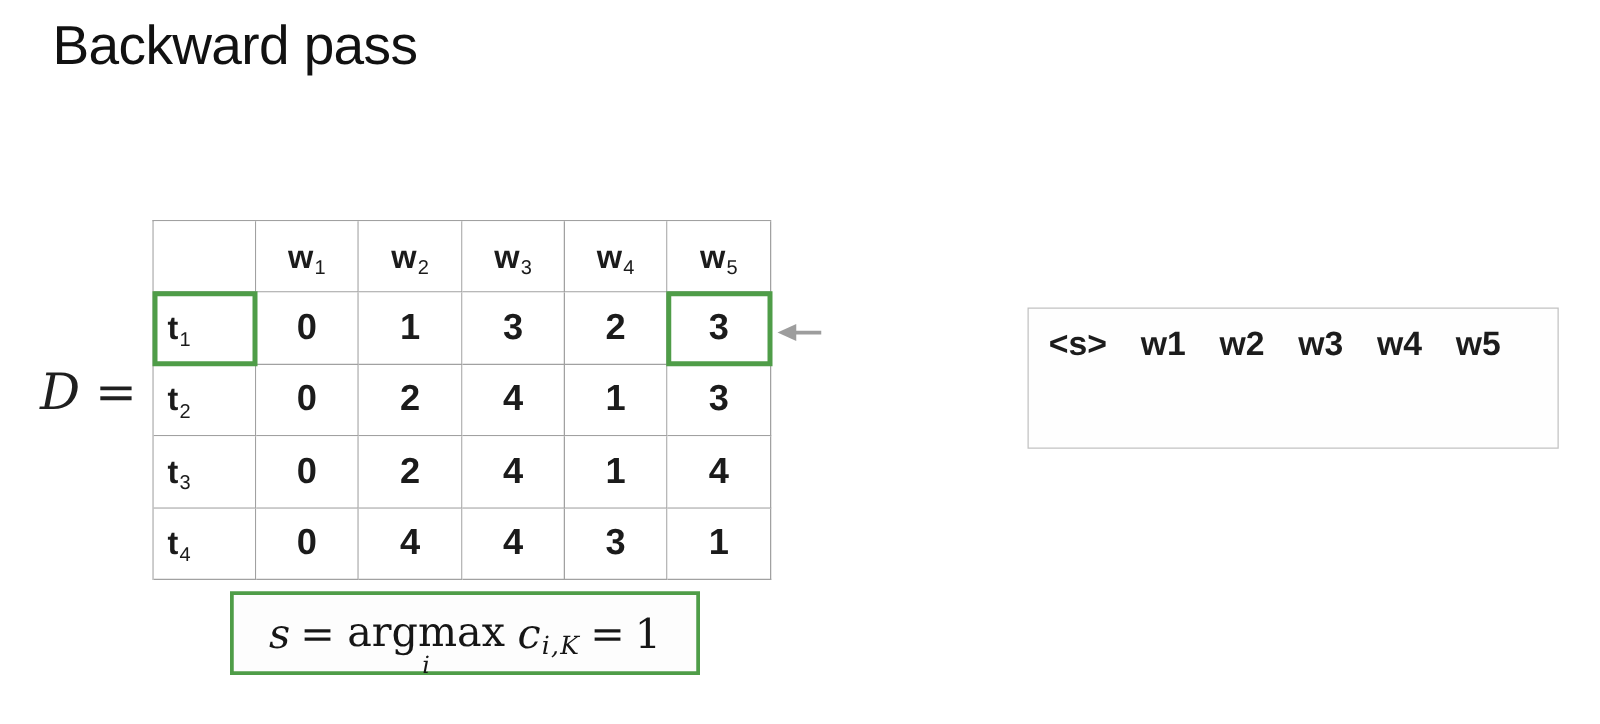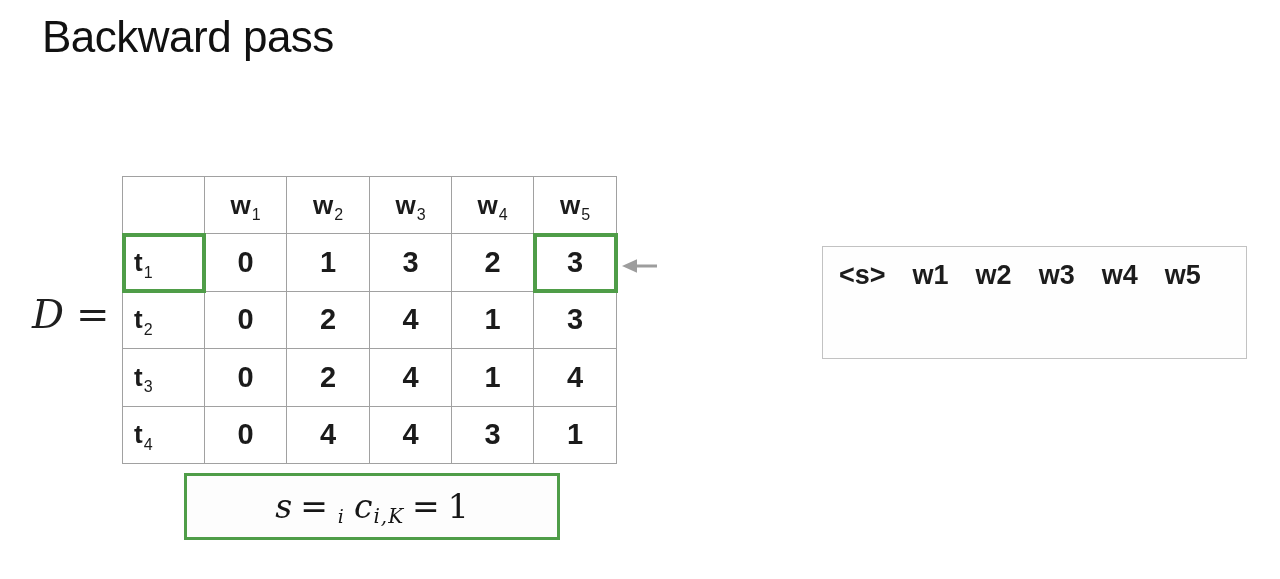--- a/index.html
+++ b/index.html
@@ -140,20 +140,21 @@
   <svg width="38" height="18" viewBox="0 0 38 18">
     <line x1="36" y1="9" x2="13" y2="9" stroke="#9d9d9d" stroke-width="3"></line>
     <polygon points="1,9 16,2.2 16,15.8" fill="#9d9d9d"></polygon>
   </svg>
 </span>
 
 <div class="formula-box">
   <span class="it">s</span>
   <span class="sp">=</span>
   <span class="argmax-stack">
+    <span>argmax</span>
     <span class="op-sub">i</span>
   </span>
   <span class="it" style="margin-left:8px">c</span>
   <span class="msub">i,K</span>
   <span class="sp">=</span>
   <span>1</span>
 </div>
 
 <div class="seq-box">
   <div class="seq-tokens" id="seqtokens">

